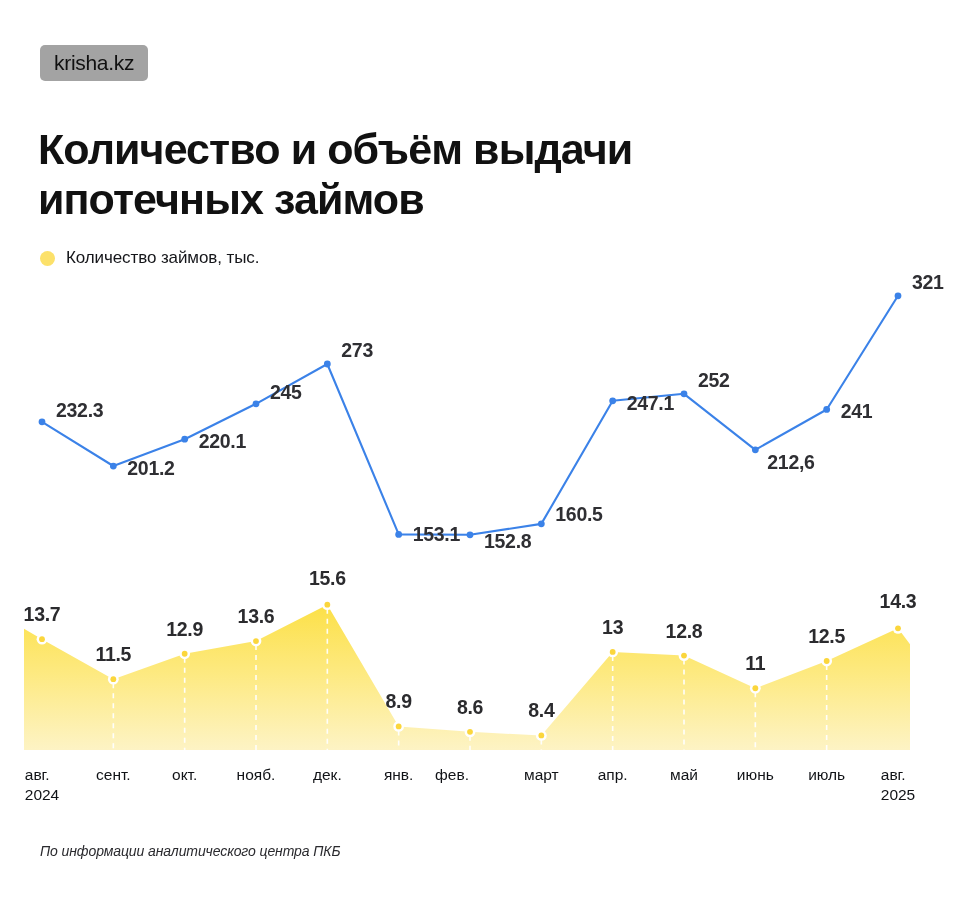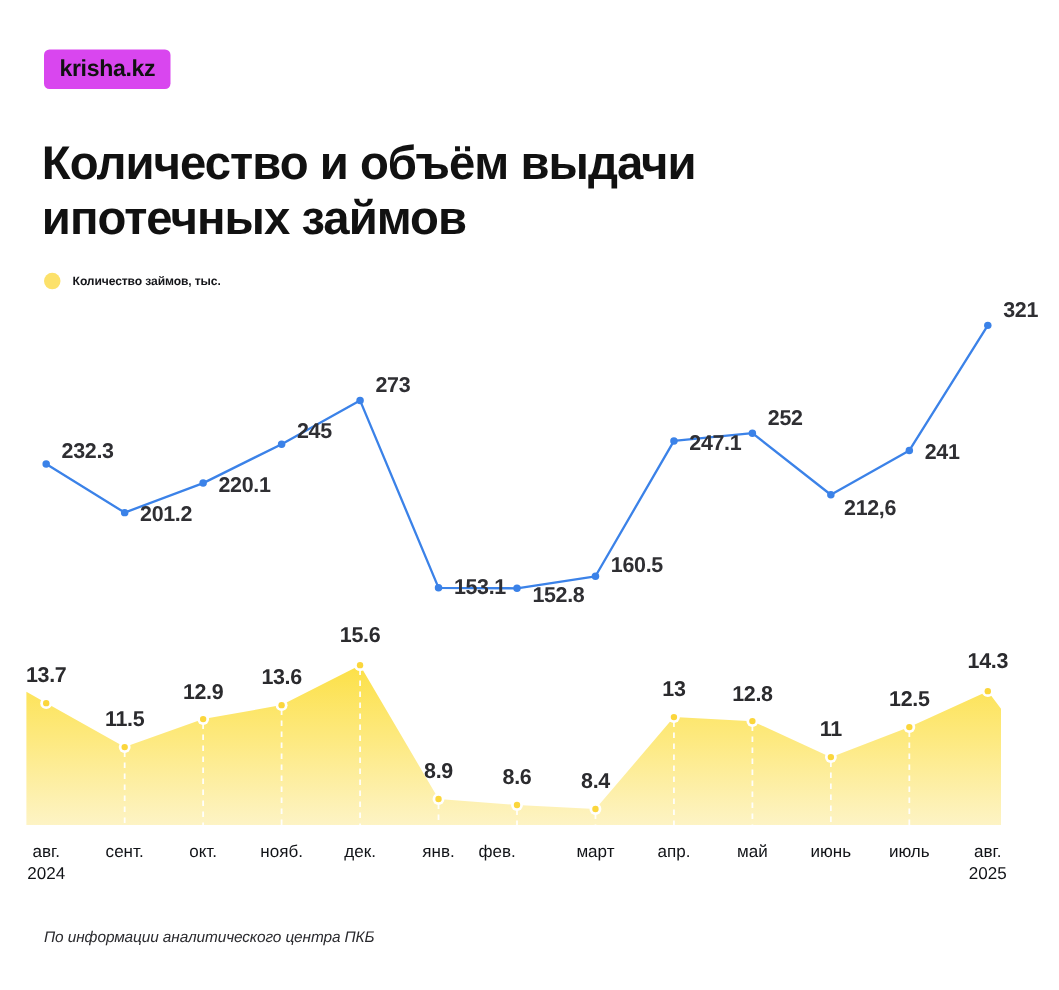--- a/index.html
+++ b/index.html
@@ -12,24 +12,24 @@
     width: 963px; height: 900px;
     position: relative; overflow: hidden;
     font-family: "Liberation Sans", "DejaVu Sans", sans-serif;
     color: #1d1d1f;
     -webkit-font-smoothing: antialiased;
   }
 
   
   #logo-badge {
     position: absolute; left: 40px; top: 45px;
-    background: #d946ef;
+    background: #a3a3a3;
     border-radius: 5px;
     padding: 7px 14px 8px 14px;
-    font-size: 21px; font-weight: 700;
+    font-size: 21px; font-weight: 400;
     letter-spacing: -0.3px;
     color: #111111;
     line-height: 1;
   }
 
   #chart-title {
     position: absolute; left: 38px; top: 96px;
     width: 790px;
     font-size: 43px; font-weight: 700;
     line-height: 1.16;
@@ -39,21 +39,21 @@
   }
 
   
   #legend {
     position: absolute; left: 40px; top: 248px;
     display: flex; align-items: center;
     gap: 66px;
   }
   .legend-item {
     display: flex; align-items: center; gap: 11px;
-    font-size: 11px; font-weight: 700; color: #15161a;
+    font-size: 17px; font-weight: 400; color: #15161a;
     letter-spacing: -0.1px;
   }
   .legend-swatch {
     width: 15px; height: 15px; border-radius: 50%;
     flex: 0 0 auto;
   }
 
   
   #plot {
     position: absolute; left: 0; top: 0;
@@ -73,21 +73,21 @@
   .pt-label.series-amount { color: #2f2f33; }
   .pt-label.series-count  { color: #2b2b2e; }
 
   
   #xaxis {
     position: absolute; left: 0; top: 765px;
     width: 963px; height: 60px;
   }
   .xtick {
     position: absolute;
-    text-align: center;
+    text-align: left;
     font-size: 15.5px;
     font-weight: 400;
     color: #111317;
     line-height: 1.28;
     white-space: pre-line;
     transform: translateX(-50%);
   }
 
   
   #source-note {

